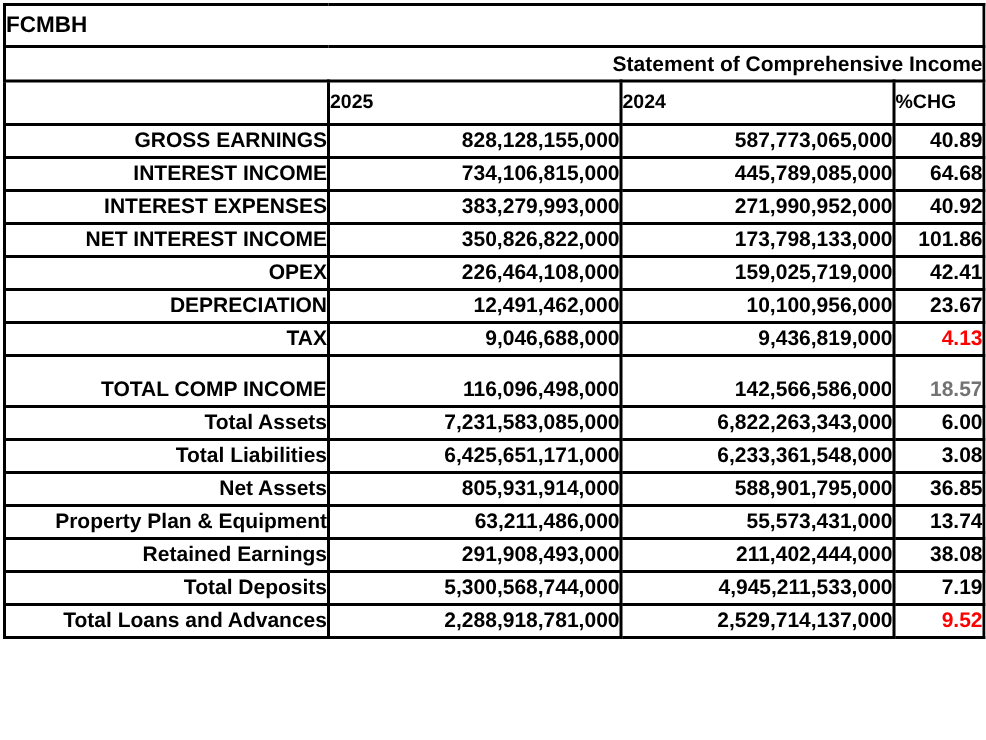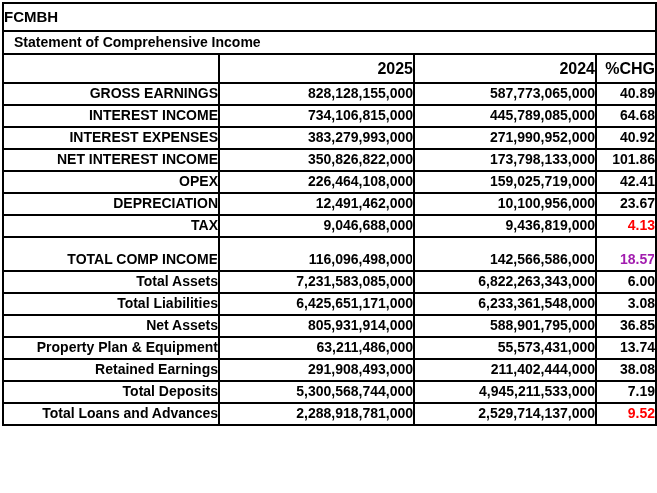--- a/index.html
+++ b/index.html
@@ -30,27 +30,27 @@
     padding: 0;
     overflow: hidden;
     white-space: nowrap;
   }
   tr.r-title td {
     height: 26px;
     font-size: 15px;
   }
   tr.r-section td {
     height: 21px;
-    text-align: left;
+    text-align: right;
     padding-left: 10px;
   }
   tr.r-colhead td {
     height: 27px;
-    text-align: right;
-    font-size: 16px;
+    text-align: left;
+    font-size: 13px;
   }
   tr.r-data td { height: 20px; }
   tr.r-tall td {
     height: 29px;
     vertical-align: bottom;
     padding-bottom: 3px;
     border-radius: 10px;
   }
   td.lbl {
     text-align: right;
@@ -131,21 +131,21 @@
     <tr class="r-data">
       <td class="lbl">TAX</td>
       <td class="num">9,046,688,000</td>
       <td class="num">9,436,819,000</td>
       <td class="chg" style="color: rgb(255, 0, 0);">4.13</td>
     </tr>
     <tr class="r-tall">
       <td class="lbl">TOTAL COMP INCOME</td>
       <td class="num">116,096,498,000</td>
       <td class="num">142,566,586,000</td>
-      <td class="chg" style="color: #a21caf;">18.57</td>
+      <td class="chg" style="color: #737373;">18.57</td>
     </tr>
 
 
     <tr class="r-data">
       <td class="lbl">Total Assets</td>
       <td class="num">7,231,583,085,000</td>
       <td class="num">6,822,263,343,000</td>
       <td class="chg">6.00</td>
     </tr>
     <tr class="r-data">

